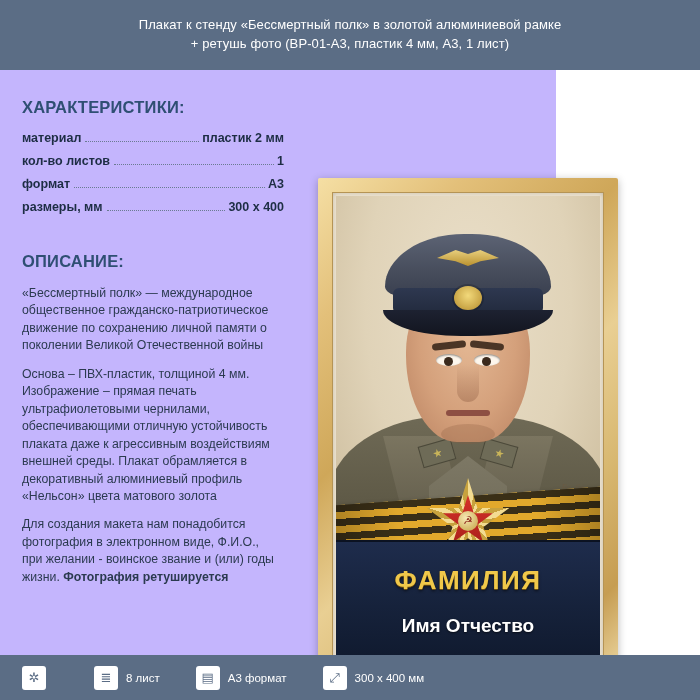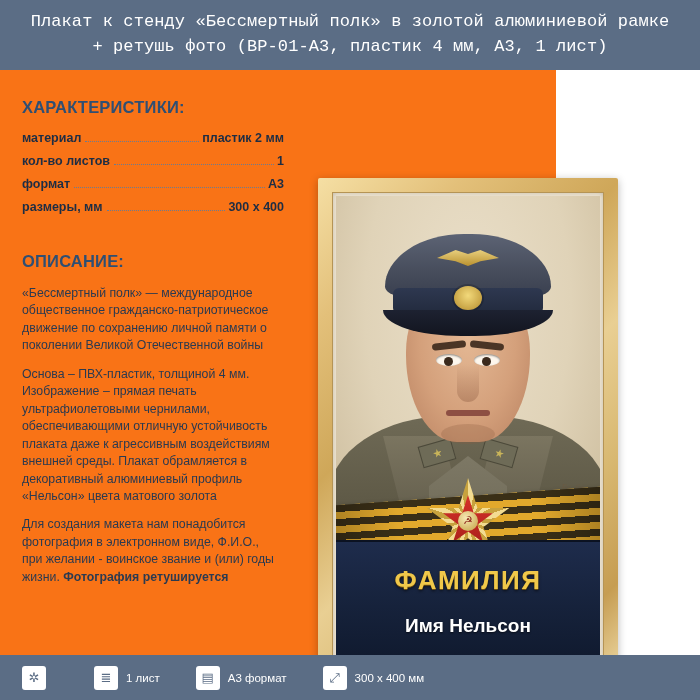--- a/index.html
+++ b/index.html
@@ -15,32 +15,31 @@
   
   .header {
     width: 700px; height: 70px;
     background: #5b6d85;
     color: #ffffff;
     display: flex; align-items: center; justify-content: center;
     text-align: center;
     padding: 0 24px;
   }
   .header-title {
-    font-size: 17px;
+    font-size: 13px;
     line-height: 1.45;
     font-weight: 400;
     letter-spacing: 0.1px;
-    font-family: Liberation Mono, monospace;
   }
 
   
   .main {
     position: relative;
     width: 556px; height: 585px;
-    background: #f97316;
+    background: #c4b5fd;
     display: flex;
   }
 
   .left-col {
     width: 300px;
     padding: 28px 0 0 22px;
   }
 
   .section-title {
     font-size: 16.5px;
@@ -423,38 +422,38 @@
 
         <div class="order">
           <div class="order-rays"></div>
           <div class="order-star"></div>
           <div class="order-center"></div>
           <div class="order-hammer">☭</div>
         </div>
 
         <div class="nameplate">
           <div class="np-surname">ФАМИЛИЯ</div>
-          <div class="np-name">Имя Нельсон</div>
+          <div class="np-name">Имя Отчество</div>
         </div>
 
       </div>
     </div>
   </div>
 </div>
 
 <div class="footer">
 
   <div class="f-item">
     <div class="f-icon">✲</div>
   </div>
   <div class="f-gap-1"></div>
 
   <div class="f-item">
     <div class="f-icon">≣</div>
-    <div class="f-label">1 лист</div>
+    <div class="f-label">8 лист</div>
   </div>
   <div class="f-gap-2"></div>
 
   <div class="f-item">
     <div class="f-icon">▤</div>
     <div class="f-label">А3 формат</div>
   </div>
   <div class="f-gap-3"></div>
 
   <div class="f-item">

